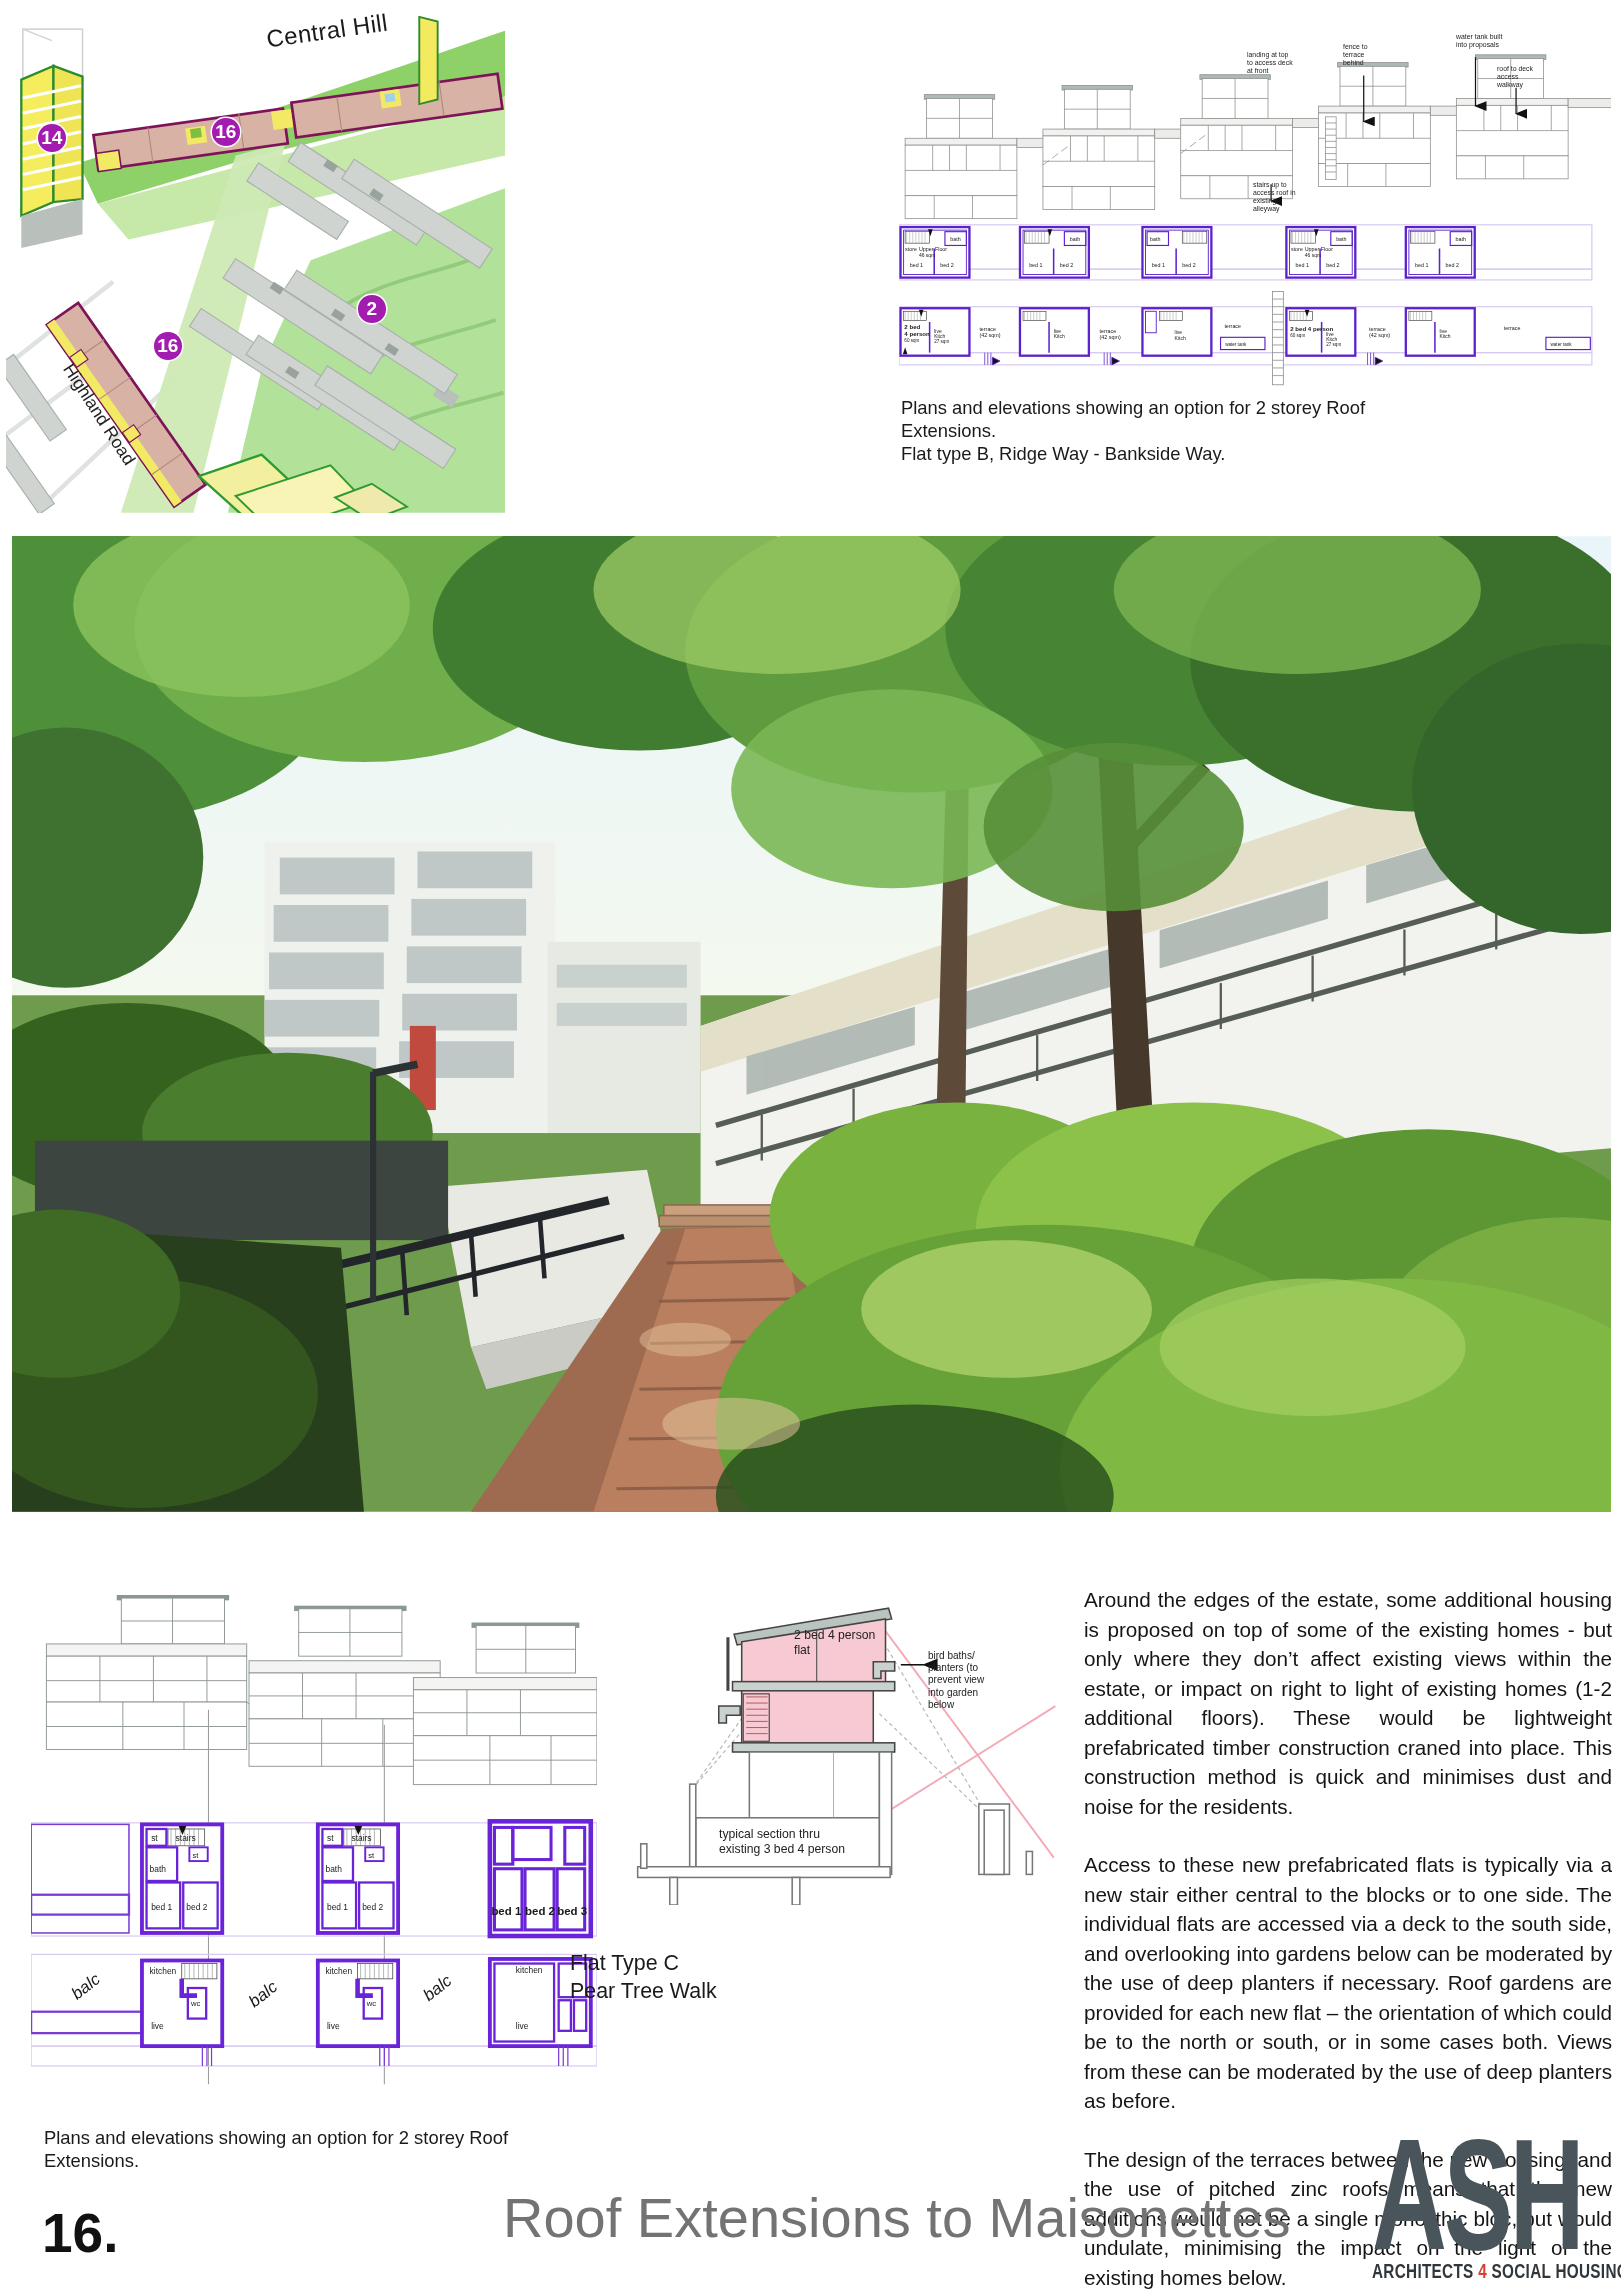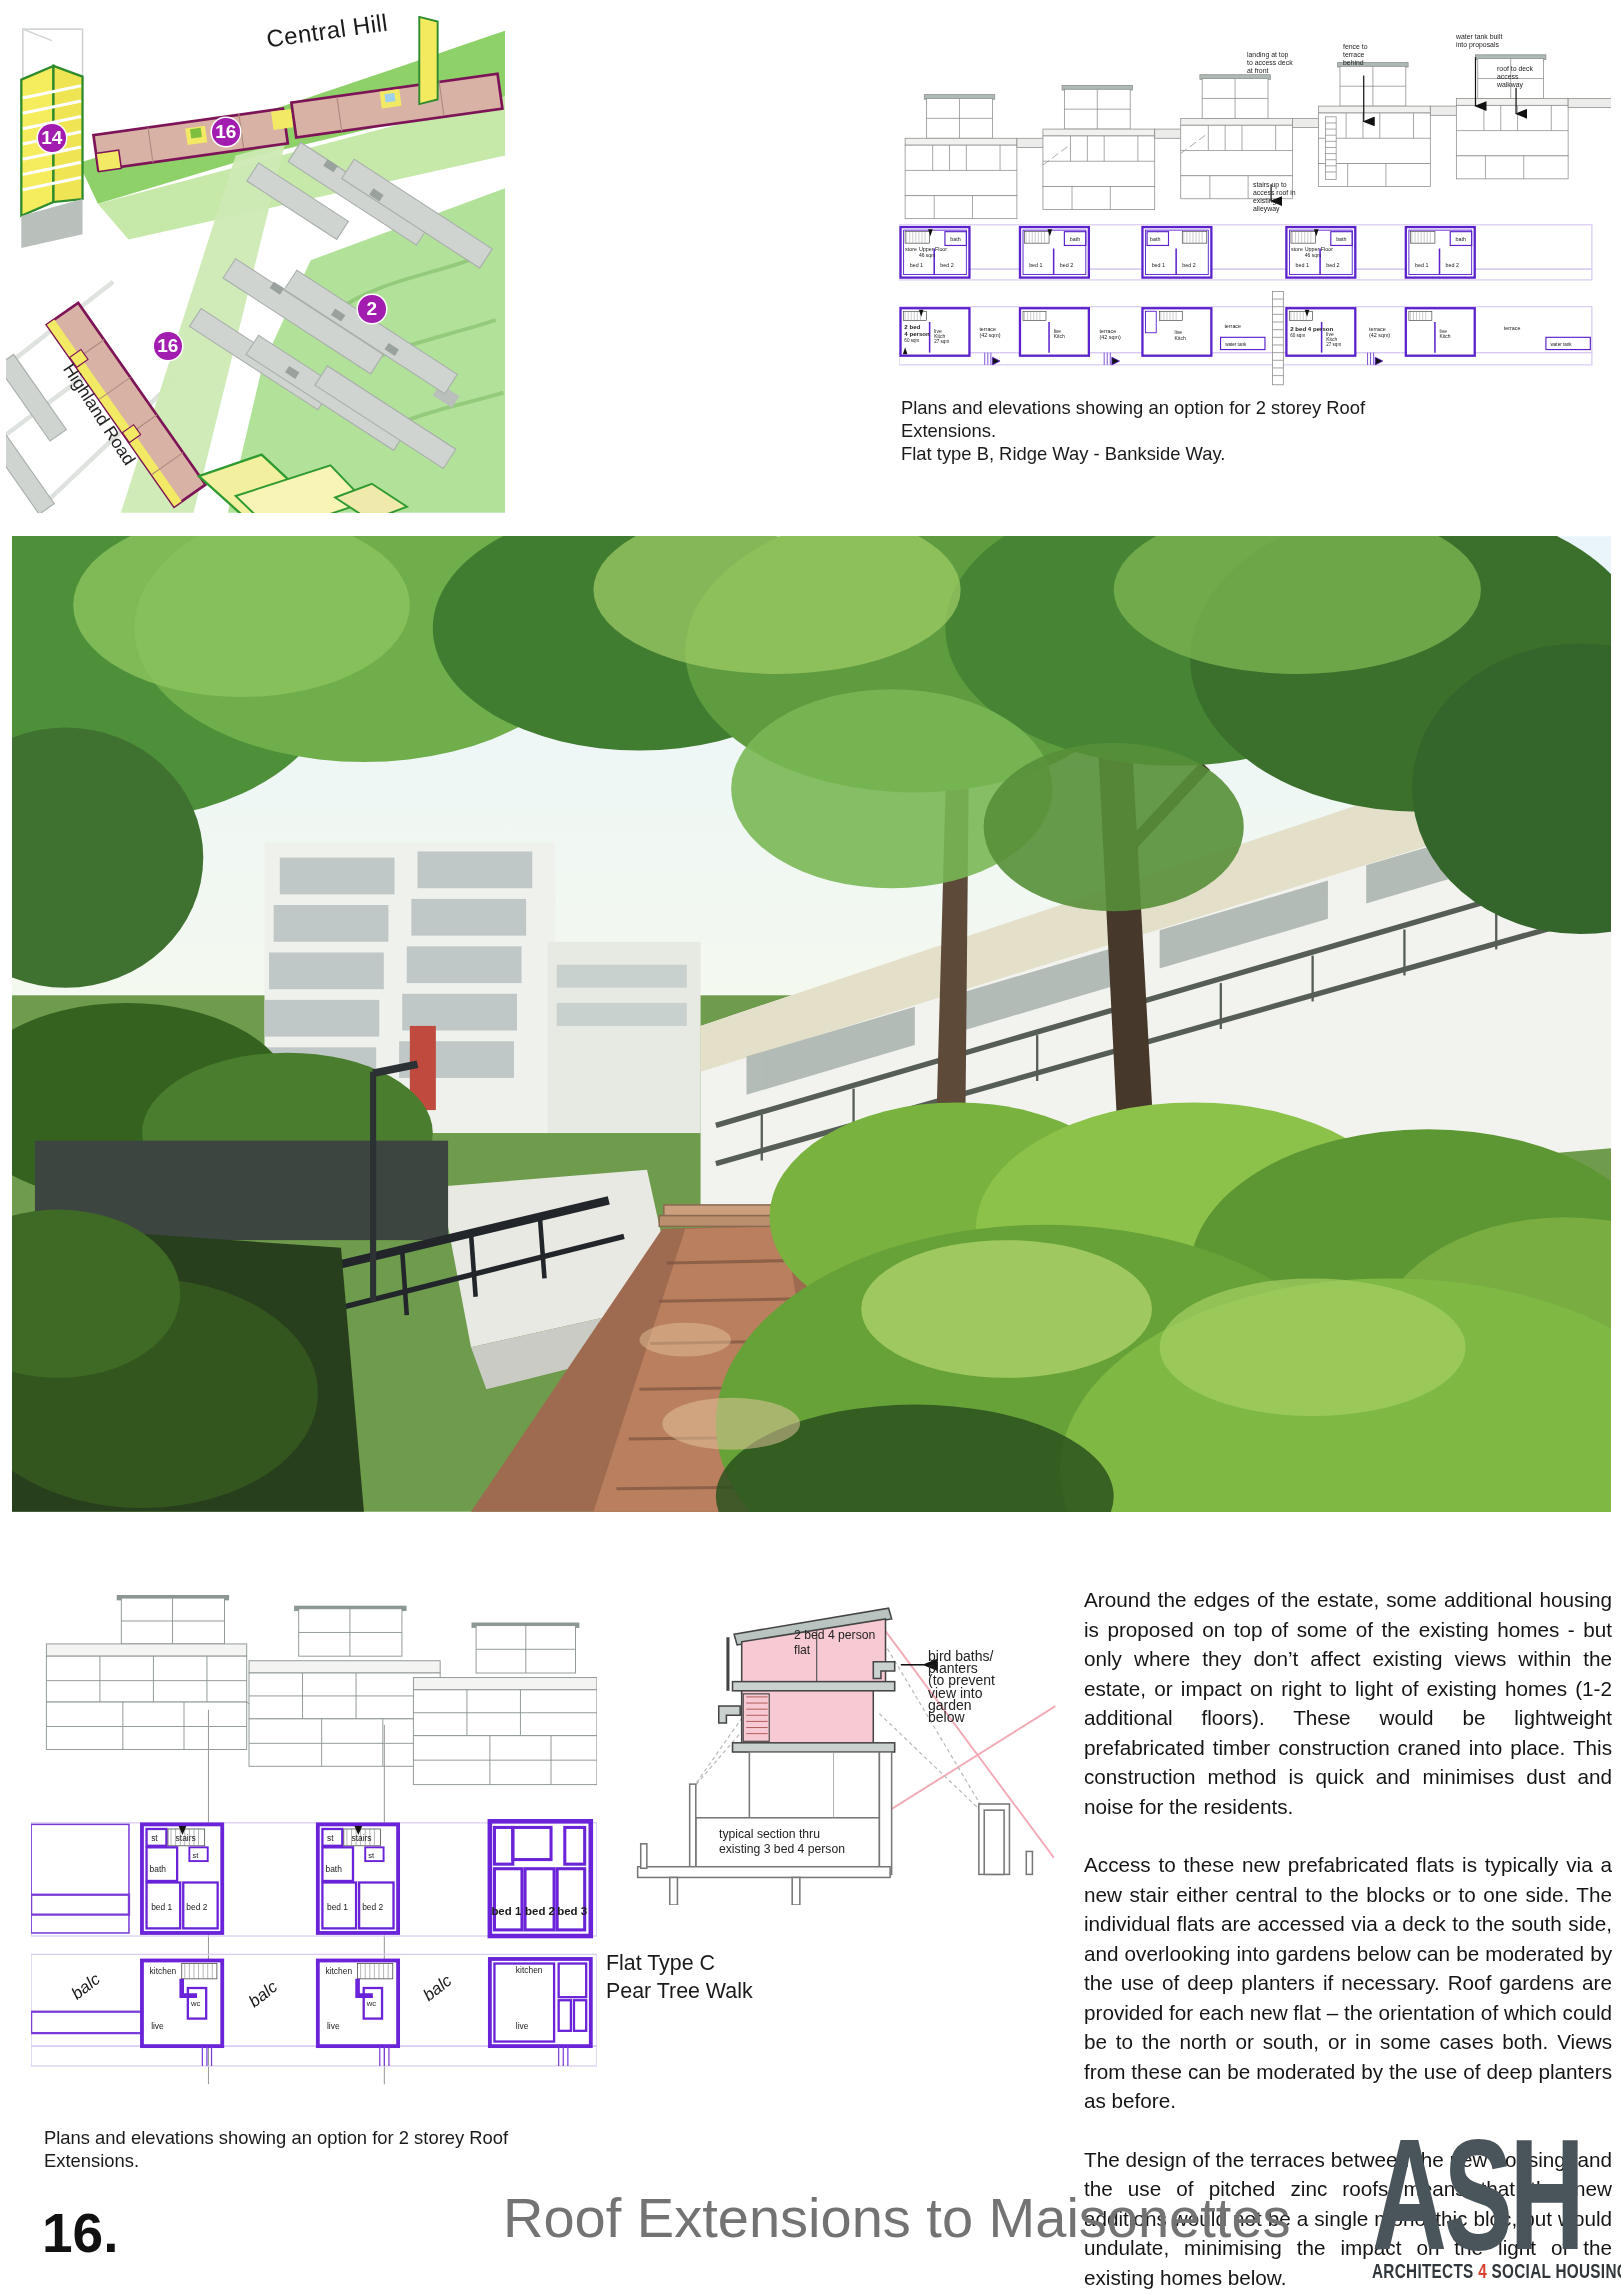--- a/index.html
+++ b/index.html
@@ -26,21 +26,21 @@
   .pagenum{position:absolute;left:42px;top:2179px;font-size:55px;font-weight:bold;color:#111;margin-top:22px;}
   .sheettitle{position:absolute;left:503px;top:2185px;font-size:56px;font-weight:400;color:#737373;}
   .logo{position:absolute;left:1372px;top:2132px;width:230px;}
   .logo-ash{font-size:157px;line-height:0.80;font-weight:bold;color:#4a545b;
             letter-spacing:-4.6px;transform:scaleX(0.66);transform-origin:left top;
             display:inline-block;white-space:nowrap;}
   .logo-sub{font-size:20.7px;font-weight:bold;color:#30363a;letter-spacing:0.4px;
             transform:scaleX(0.74);transform-origin:left top;display:inline-block;
             margin-top:1.5px;white-space:nowrap;}
   .logo-sub .four{color:#d6402f;}
-  .flatc{position:absolute;left:606px;top:1950px;font-size:21.4px;line-height:27.5px;color:#1a1a1a;}
+  .flatc{position:absolute;left:570px;top:1950px;font-size:21.4px;line-height:27.5px;color:#1a1a1a;}
 </style>
 </head>
 <body>
 
 <div class="page">
 
   <div class="abs" style="left:6.1px;top:6.1px;width:499px;height:507px;">
     <svg width="499" height="507" viewBox="0 0 652 662">
 
       <path d="M0,470 L140,360 M0,560 L120,470 M40,660 L230,480" stroke="#dfe3df" stroke-width="6" fill="none"></path>
@@ -769,21 +769,21 @@
         <rect x="552" y="330" width="8" height="30"></rect>
         <line x1="300" y1="200" x2="300" y2="286" stroke="#999" stroke-width="1"></line>
       </g>
 
       <line x1="418" y1="86" x2="388" y2="86" stroke="#111" stroke-width="2" marker-end="url(#arrB)" transform="rotate(180 403 86)"></line>
     </svg>
     <div class="anno-s" style="left:190px;top:29px;width:153px;font-size:12.2px;line-height:14.5px;">
       <div>2 bed 4 person</div>
       <div>flat</div>
     </div>
-    <div class="anno-s" style="left:324px;top:51px;width:69px;font-size:14px;line-height:12.2px;">bird baths/ planters (to prevent view into garden below</div>
+    <div class="anno-s" style="left:324px;top:51px;width:69px;font-size:10px;line-height:12.2px;">bird baths/ planters (to prevent view into garden below</div>
     <div class="anno-s" style="left:115px;top:228px;width:176px;font-size:12.2px;line-height:15.3px;">
       <div>typical section thru</div>
       <div>existing  3 bed  4 person</div>
     </div>
   </div>
   <div class="flatc">
     <div>Flat Type C</div>
     <div>Pear Tree Walk</div>
   </div>
 

